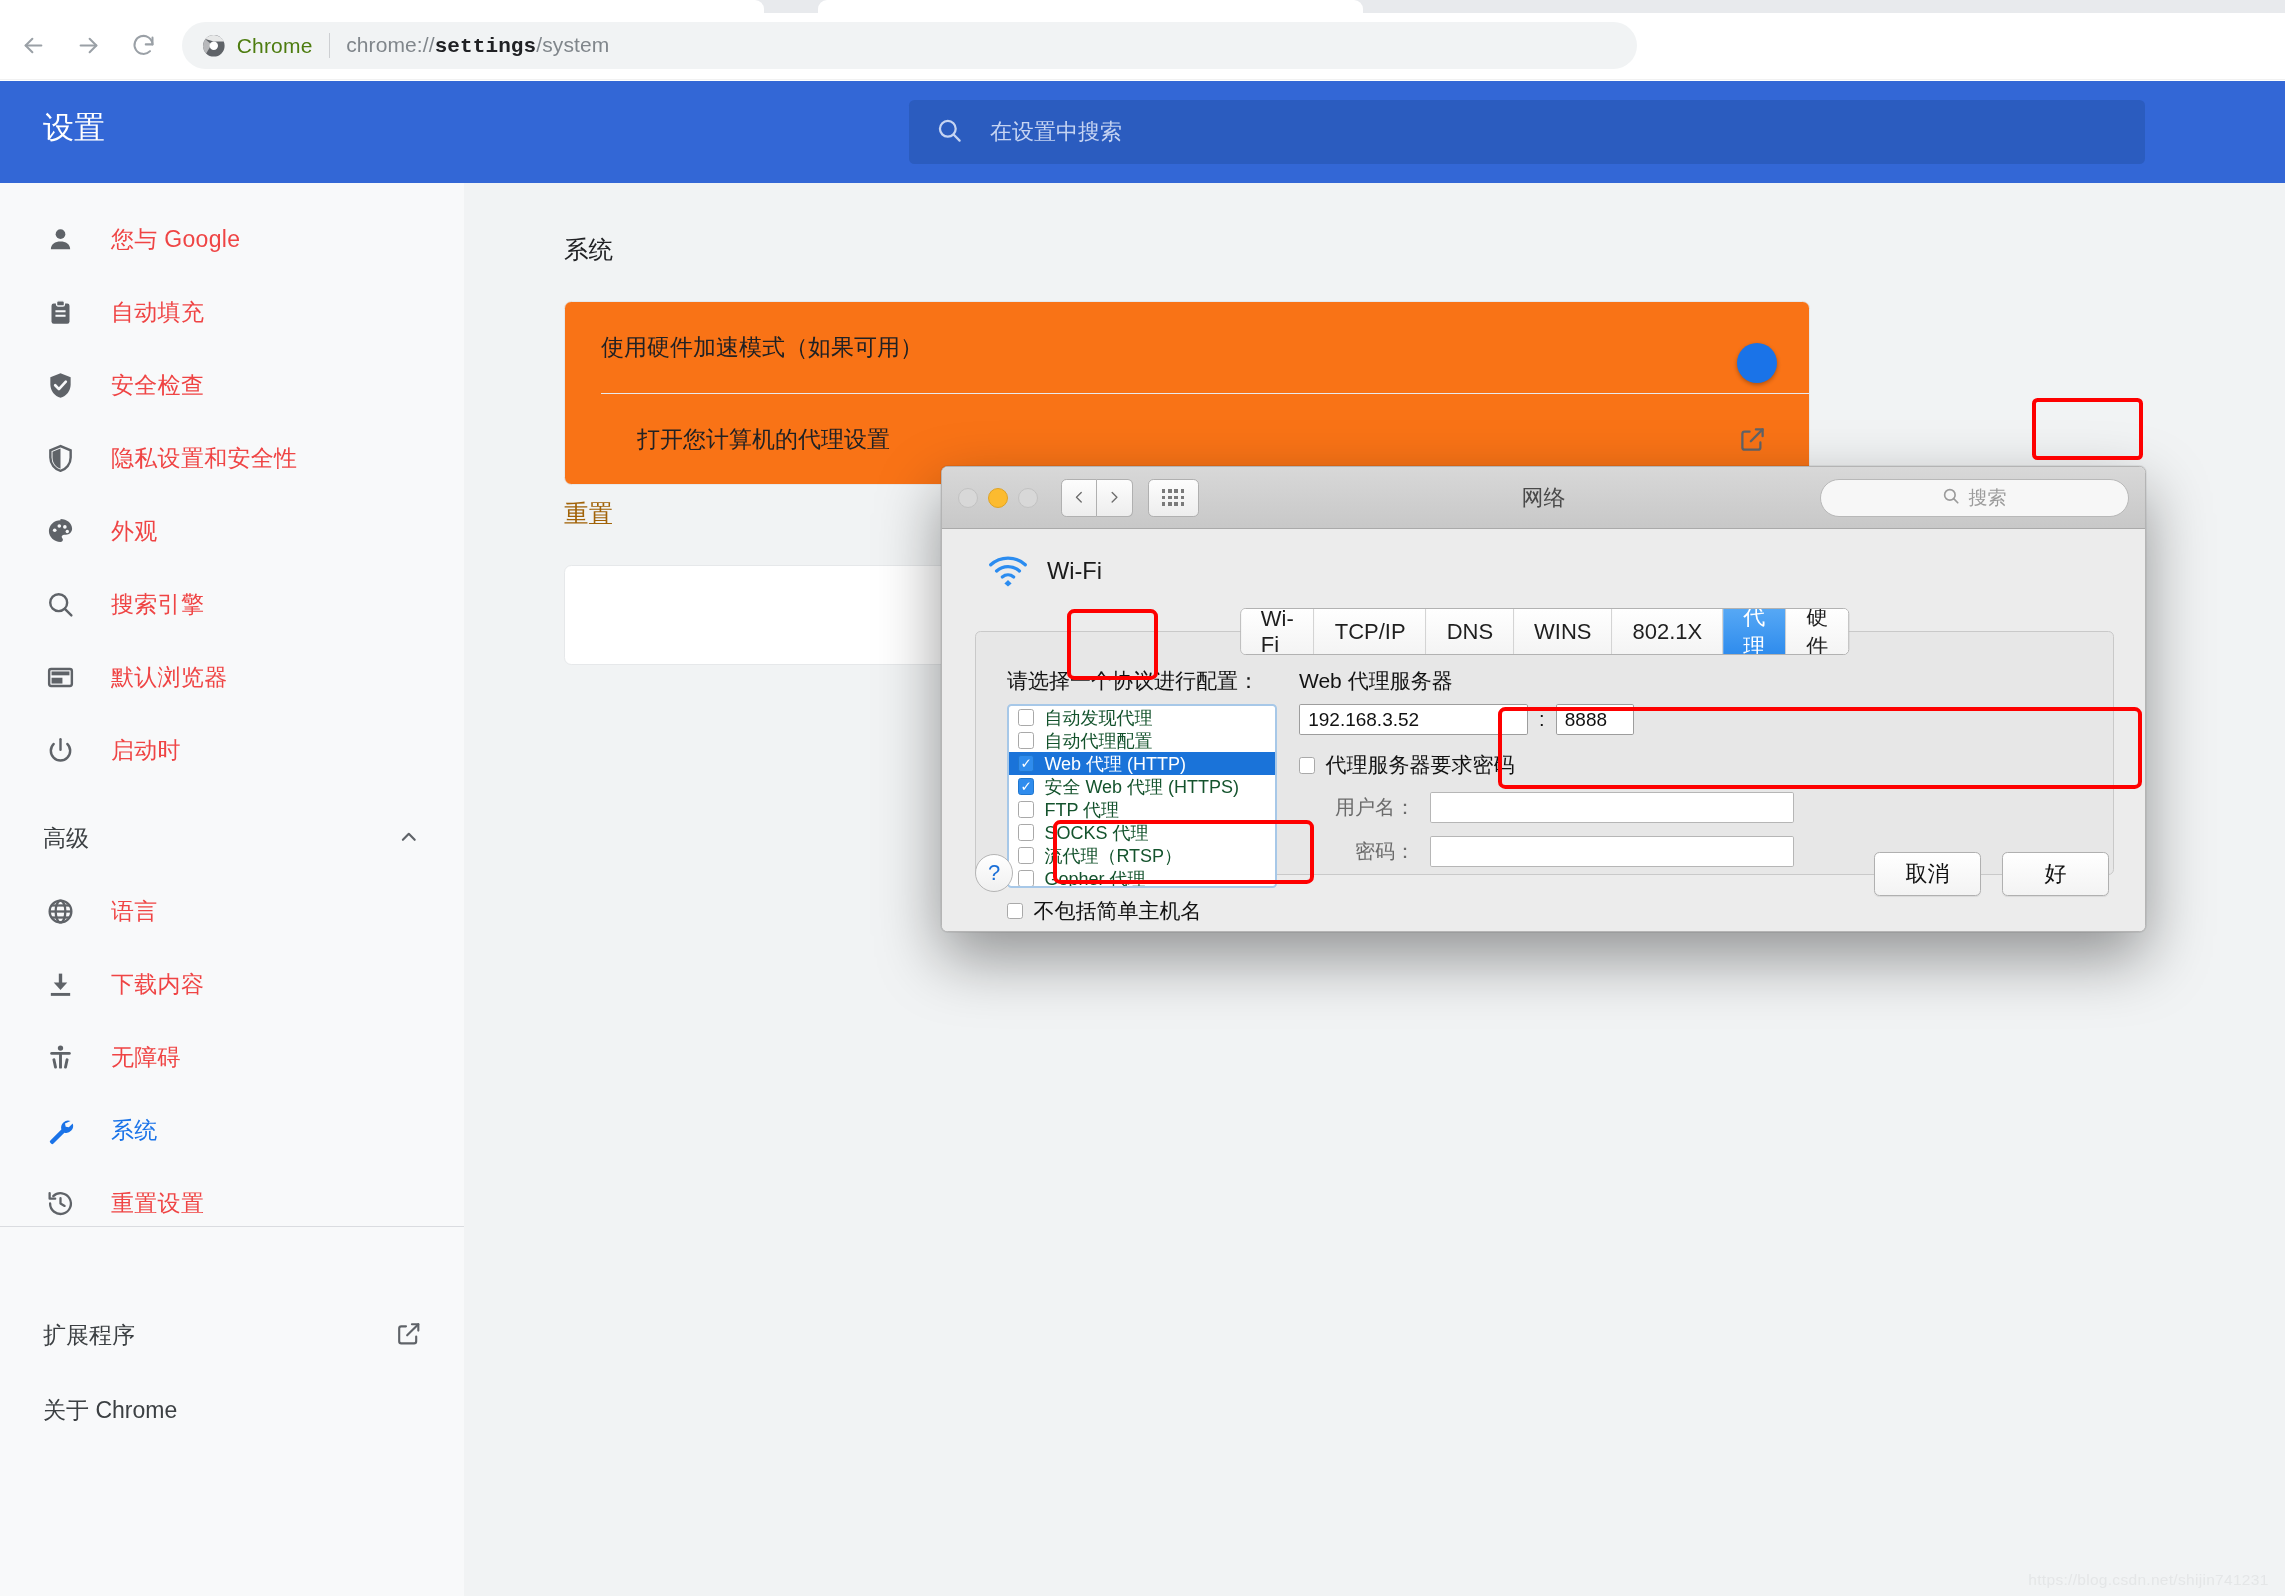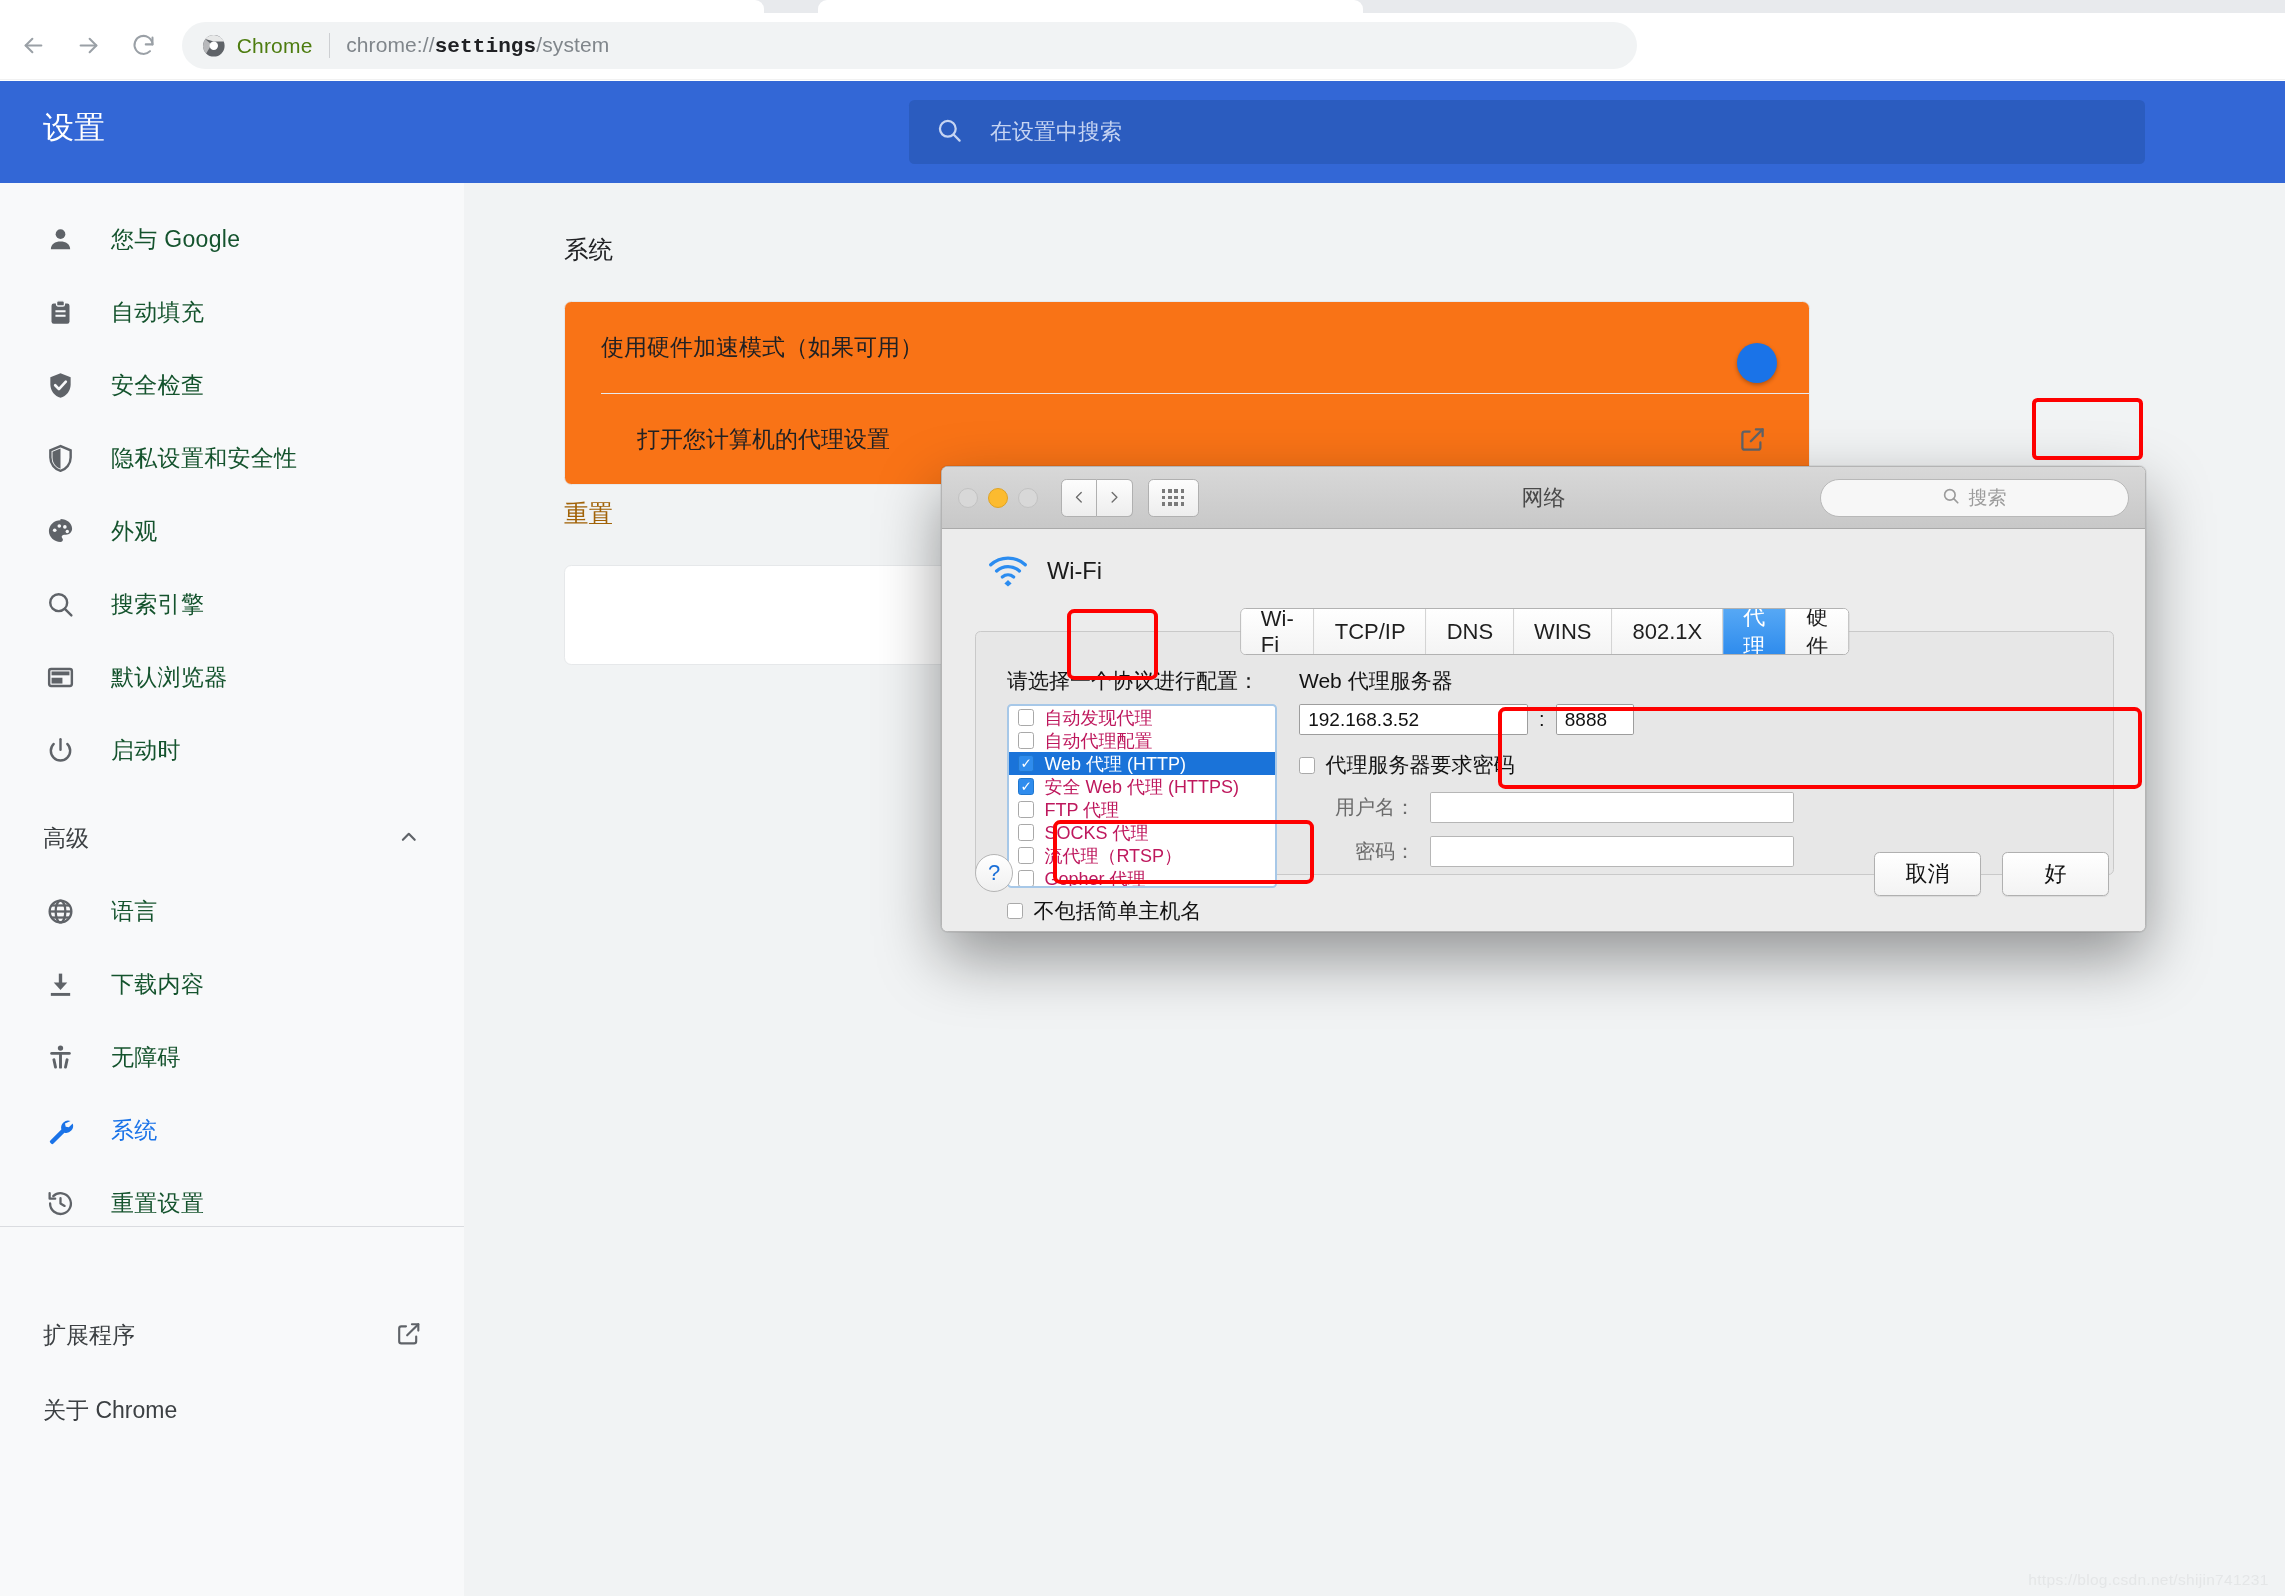--- a/index.html
+++ b/index.html
@@ -91,21 +91,21 @@
     display: flex; align-items: center;
     height: 73px;
     padding-left: 43px;
     color: #5f6368;
   }
   .side-item .side-icon {
     width: 35px; height: 35px; margin-right: 33px;
     display: flex; align-items: center; justify-content: center;
     flex: 0 0 35px;
   }
-  .side-item .side-label { font-size: 23px; color: #14532d; letter-spacing: 0.3px; }
+  .side-item .side-label { font-size: 23px; color: #ef4444; letter-spacing: 0.3px; }
   .side-item.active .side-label { color: #1a73e8; }
   .side-item.active .side-icon { color: #1a73e8; }
 
   #side-advanced {
     display: flex; align-items: center;
     height: 73px; padding-left: 43px; padding-right: 43px;
     margin-top: 14.5px;
   }
   #side-advanced-label { font-size: 23px; color: #3c4043; }
   #side-advanced-chevron { margin-left: auto; color: #5f6368; }
@@ -266,21 +266,21 @@
     width: 270px; height: 184px;
     background: #ffffff;
     border: 2.7px solid #a7c8e8;
     border-radius: 4.5px;
     overflow: hidden;
     position: relative;
   }
   .proto-item {
     height: 23px; display: flex; align-items: center;
     padding-left: 9px;
-    font-size: 18px; color: #be185d;
+    font-size: 18px; color: #14532d;
   }
   .proto-item.sel { background: #1a73d9; color: #ffffff; }
   .cbx {
     width: 16.4px; height: 16.4px; border: 0.9px solid #a9a9a9;
     border-radius: 2.7px; background: #ffffff;
     margin-right: 10px; flex: 0 0 16.4px;
     display: flex; align-items: center; justify-content: center;
   }
   .cbx.on { background: #2f8ced; border-color: #2077cf; }
   .cbx.on::after {

